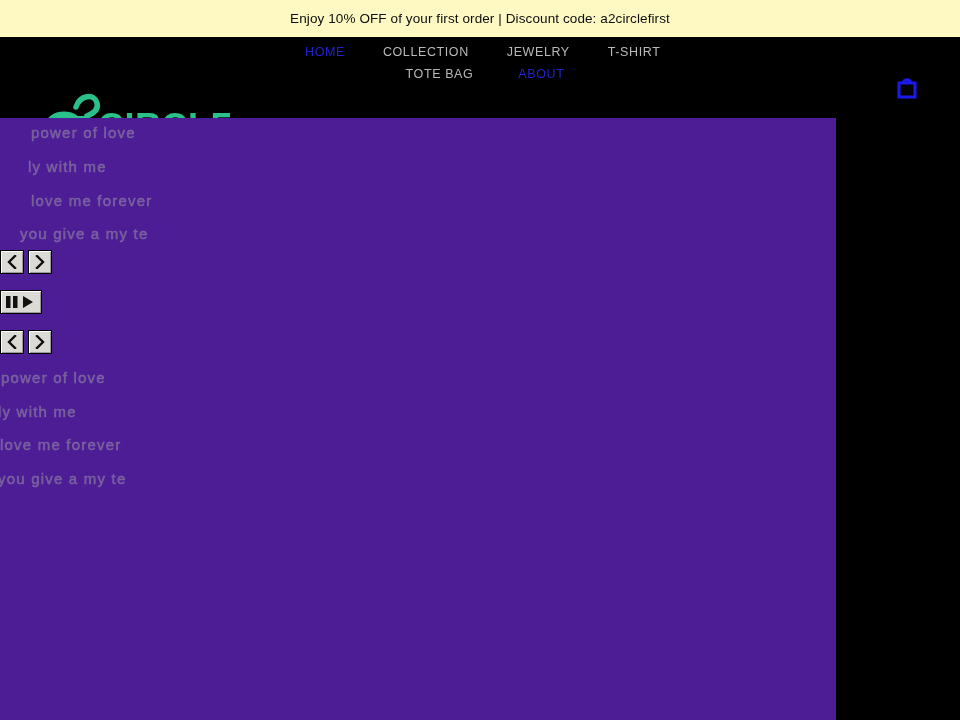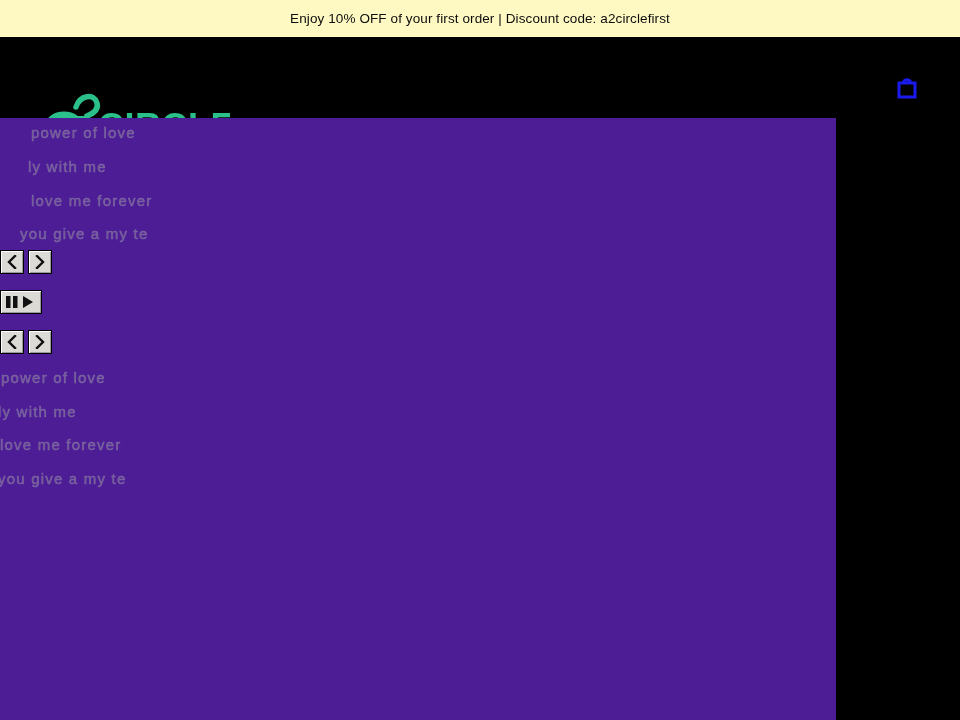--- a/index.html
+++ b/index.html
@@ -157,20 +157,32 @@
     <svg class="logo-svg" width="190" height="56" viewBox="0 0 190 56">
 
       <path d="M36 18 C40 6, 54 4, 57 14 C59 21, 52 25, 47 27 L47 44" stroke="#2BBF8A" stroke-width="5.5" fill="none" stroke-linecap="round"></path>
       <ellipse cx="24" cy="38" rx="16" ry="12" stroke="#2BBF8A" stroke-width="7" fill="none"></ellipse>
       <rect x="38" y="27" width="7" height="23" fill="#2BBF8A"></rect>
 
       <text x="58" y="50" font-family="Liberation Sans, sans-serif" font-size="36" font-weight="700" fill="#2BBF8A" letter-spacing="0.5">CIRCLE</text>
     </svg>
   </a>
 
+  <nav class="main-nav">
+    <div class="nav-row nav-row-1">
+      <a class="nav-link is-accent" href="#">HOME</a>
+      <a class="nav-link" href="#">COLLECTION</a>
+      <a class="nav-link" href="#">JEWELRY</a>
+      <a class="nav-link" href="#">T-SHIRT</a>
+    </div>
+    <div class="nav-row nav-row-2">
+      <a class="nav-link" href="#">TOTE BAG</a>
+      <a class="nav-link is-accent" href="#">ABOUT</a>
+    </div>
+  </nav>
 
   <button class="cart-button">
     <svg width="22" height="24" viewBox="0 0 22 24">
       <path d="M3 8 L19 8 L19 22 L3 22 Z" fill="none" stroke="#1a1aee" stroke-width="3"></path>
       <path d="M7.5 8 C7.5 3.5, 14.5 3.5, 14.5 8" fill="none" stroke="#1a1aee" stroke-width="3"></path>
     </svg>
   </button>
 </header>
 
 <section class="hero-region">

